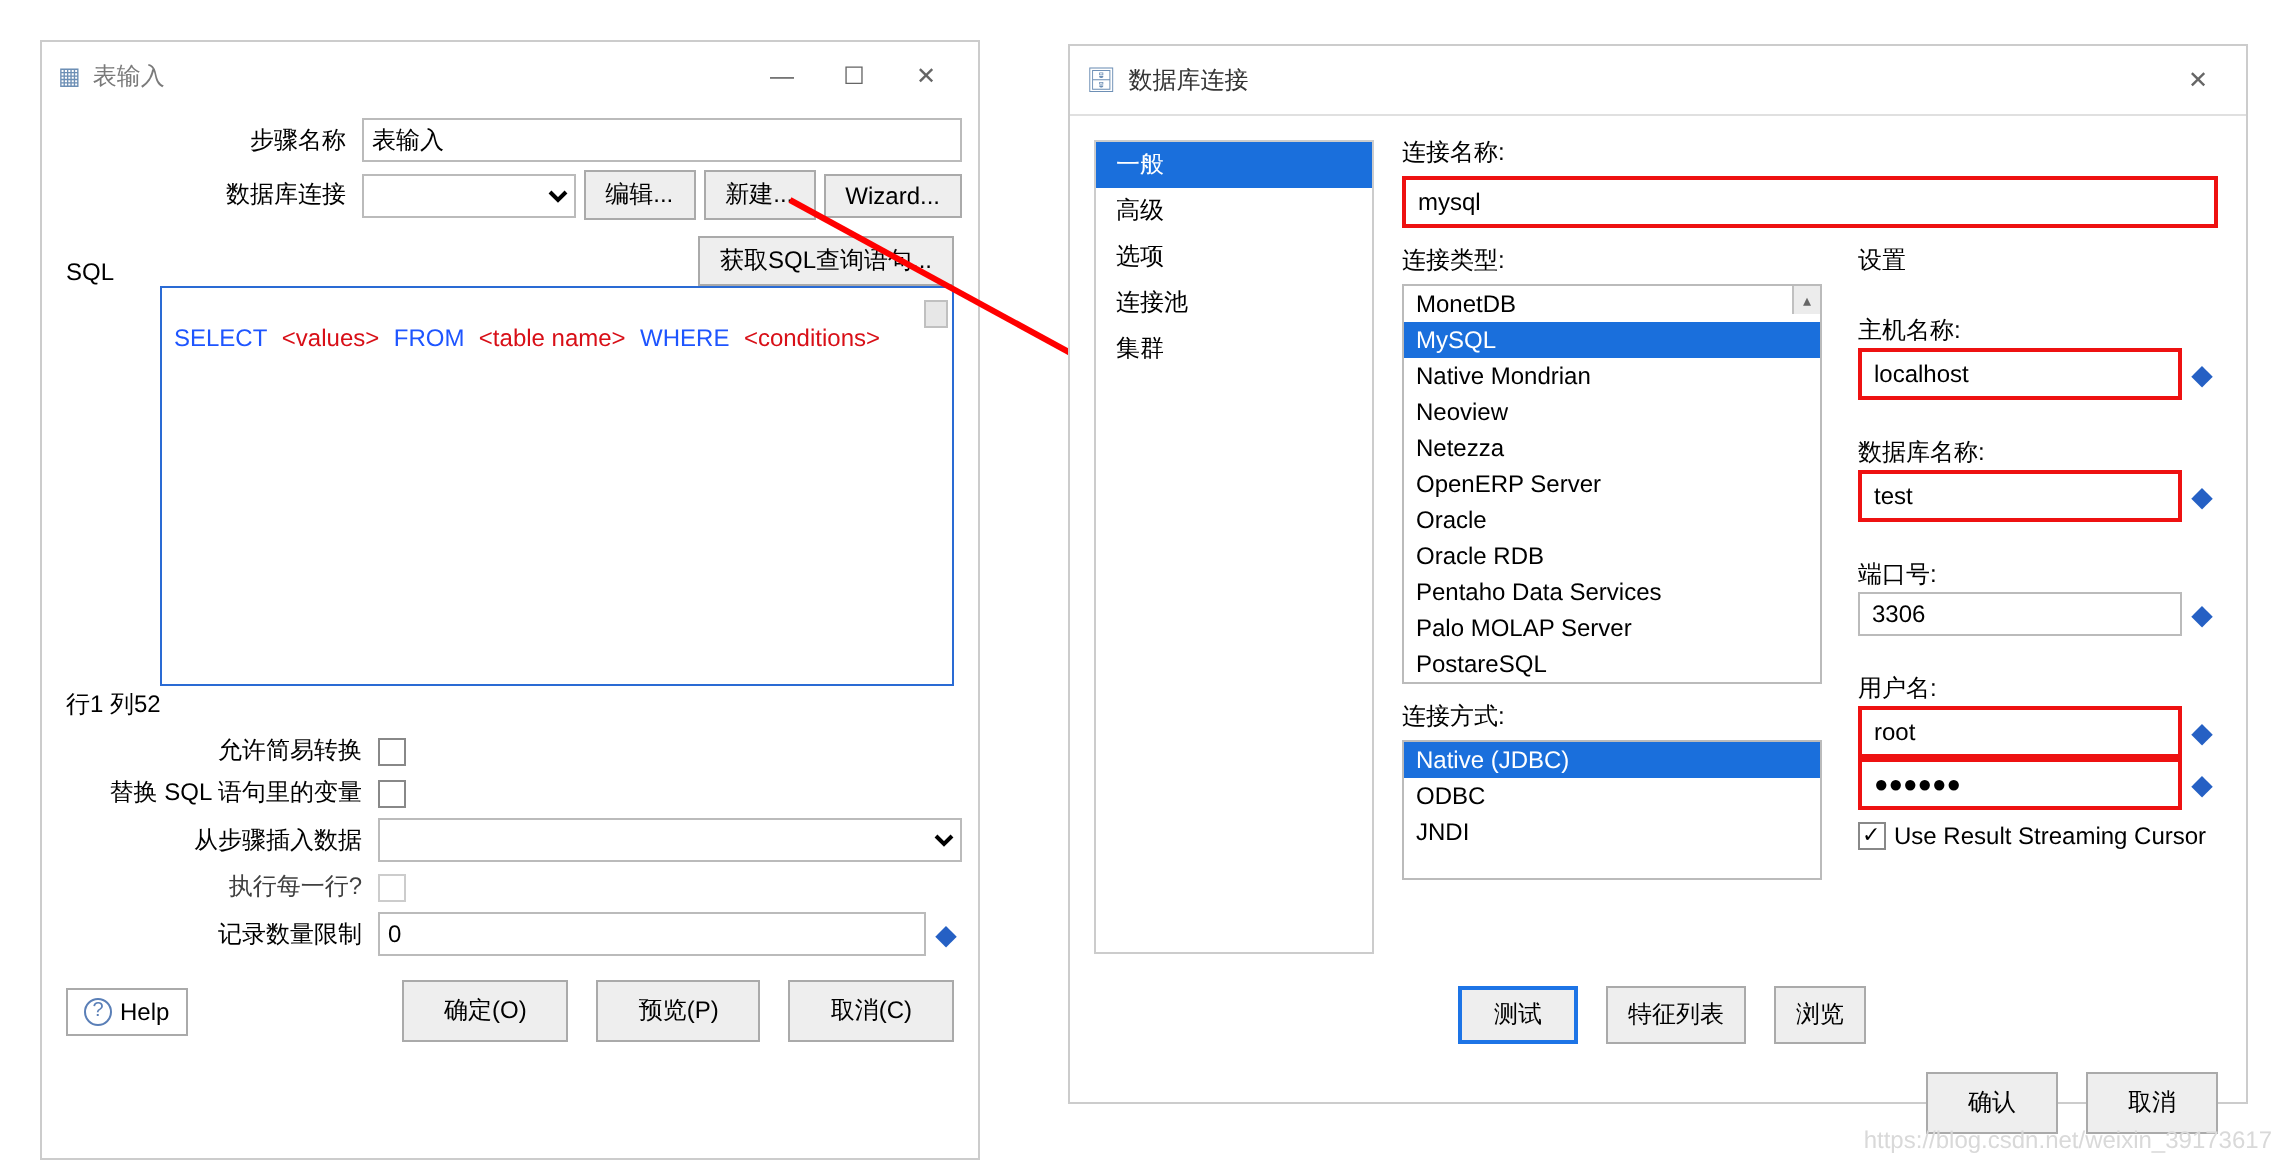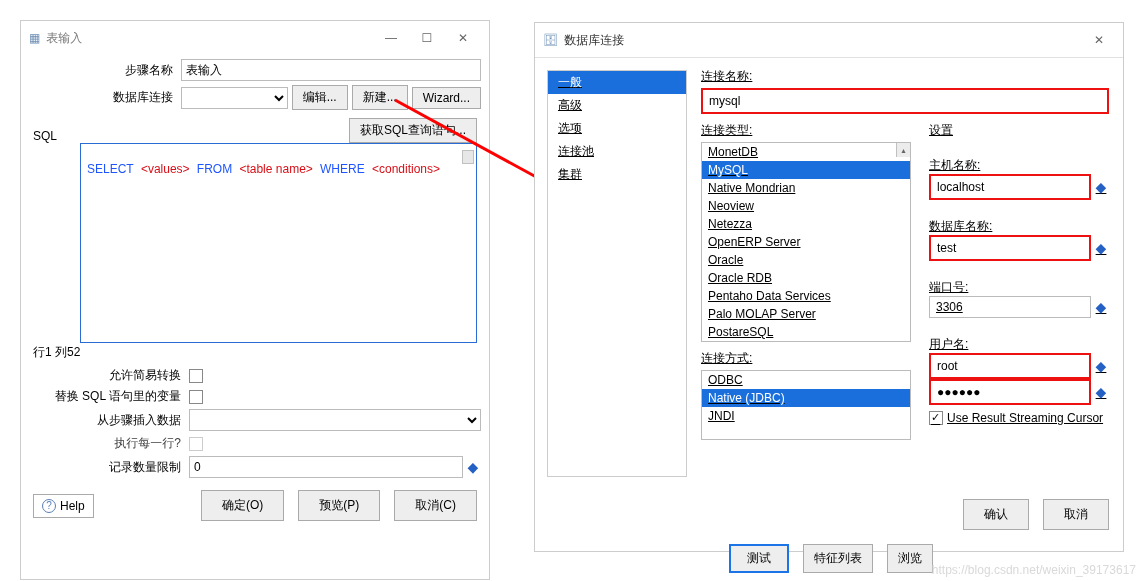--- a/index.html
+++ b/index.html
@@ -32,21 +32,21 @@
 
 #left-footer { display: flex; gap: 10px; padding: 8px 12px 12px; align-items: center; }
 #left-footer .big { padding: 6px 20px; }
 #help-btn { border: 1px solid #aaa; padding: 4px 8px; background: #fff; display: inline-flex; align-items: center; gap: 4px; }
 .help-q { border: 1px solid #5a7fb7; border-radius: 50%; width: 14px; height: 14px; display: inline-flex; align-items: center; justify-content: center; font-size: 10px; color: #5a7fb7; }
 
 
 #dlg-db-conn { left: 534px; top: 22px; width: 590px; height: 530px; }
 #dlg-db-conn .titlebar { color: #333; }
 #dbclose { width: 32px; }
-#dbmain { display: flex; height: 432px; border-top: 1px solid #e0e0e0; text-decoration: underline; }
+#dbmain { display: flex; height: 432px; border-top: 1px solid #e0e0e0; }
 #dbside { width: 140px; border: 1px solid #ccc; margin: 12px 0 12px 12px; }
 .side-item { padding: 3px 10px; cursor: pointer; }
 .side-item.sel { background: #1a6fdc; color: #fff; }
 
 #dbright { flex: 1; padding: 10px 14px 0; }
 .flabel { margin-bottom: 3px; }
 .redbox { border: 2px solid #e11; }
 .wideinput { width: 100%; height: 22px; border: 1px solid #bbb; padding: 2px 6px; }
 
 #db-mid { display: flex; gap: 18px; margin-top: 8px; }
@@ -194,22 +194,22 @@
             <div class="litem">Oracle</div>
             <div class="litem">Oracle RDB</div>
             <div class="litem">Pentaho Data Services</div>
             <div class="litem">Palo MOLAP Server</div>
             <div class="litem">PostareSQL</div>
             <div class="lb-scroll">▴</div>
           </div>
 
           <div class="flabel" style="margin-top:8px">连接方式:</div>
           <div class="listbox" style="height:70px">
+            <div class="litem sel">Native (JDBC)</div>
             <div class="litem">ODBC</div>
-            <div class="litem sel">Native (JDBC)</div>
             <div class="litem">JNDI</div>
           </div>
         </div>
 
         <div id="col-settings">
           <div class="flabel">设置</div>
 
           <div class="slabel">主机名称:</div>
           <div class="sfield">
               <div class="redbox" style="flex:1"><input class="wideinput" style="border: 0px;" value="localhost"></div>
@@ -239,27 +239,27 @@
               <span class="sicon">◆</span>
             </div>
 
           <div id="chk-rs">
               <span class="chk checked"></span>
               <span>Use Result Streaming Cursor</span>
             </div>
         </div>
       </div>
     </div>
-  </div>
-
-  <div id="right-footer">
-    <button class="btn">确认</button>
-    <button class="btn">取消</button>
   </div>
 
   <div id="center-btns">
     <button class="btn" id="test-btn">测试</button>
     <button class="btn">特征列表</button>
     <button class="btn">浏览</button>
   </div>
+
+  <div id="right-footer">
+    <button class="btn">确认</button>
+    <button class="btn">取消</button>
+  </div>
 </div>
 
 <div id="watermark">https://blog.csdn.net/weixin_39173617</div>
 
 </body></html>

